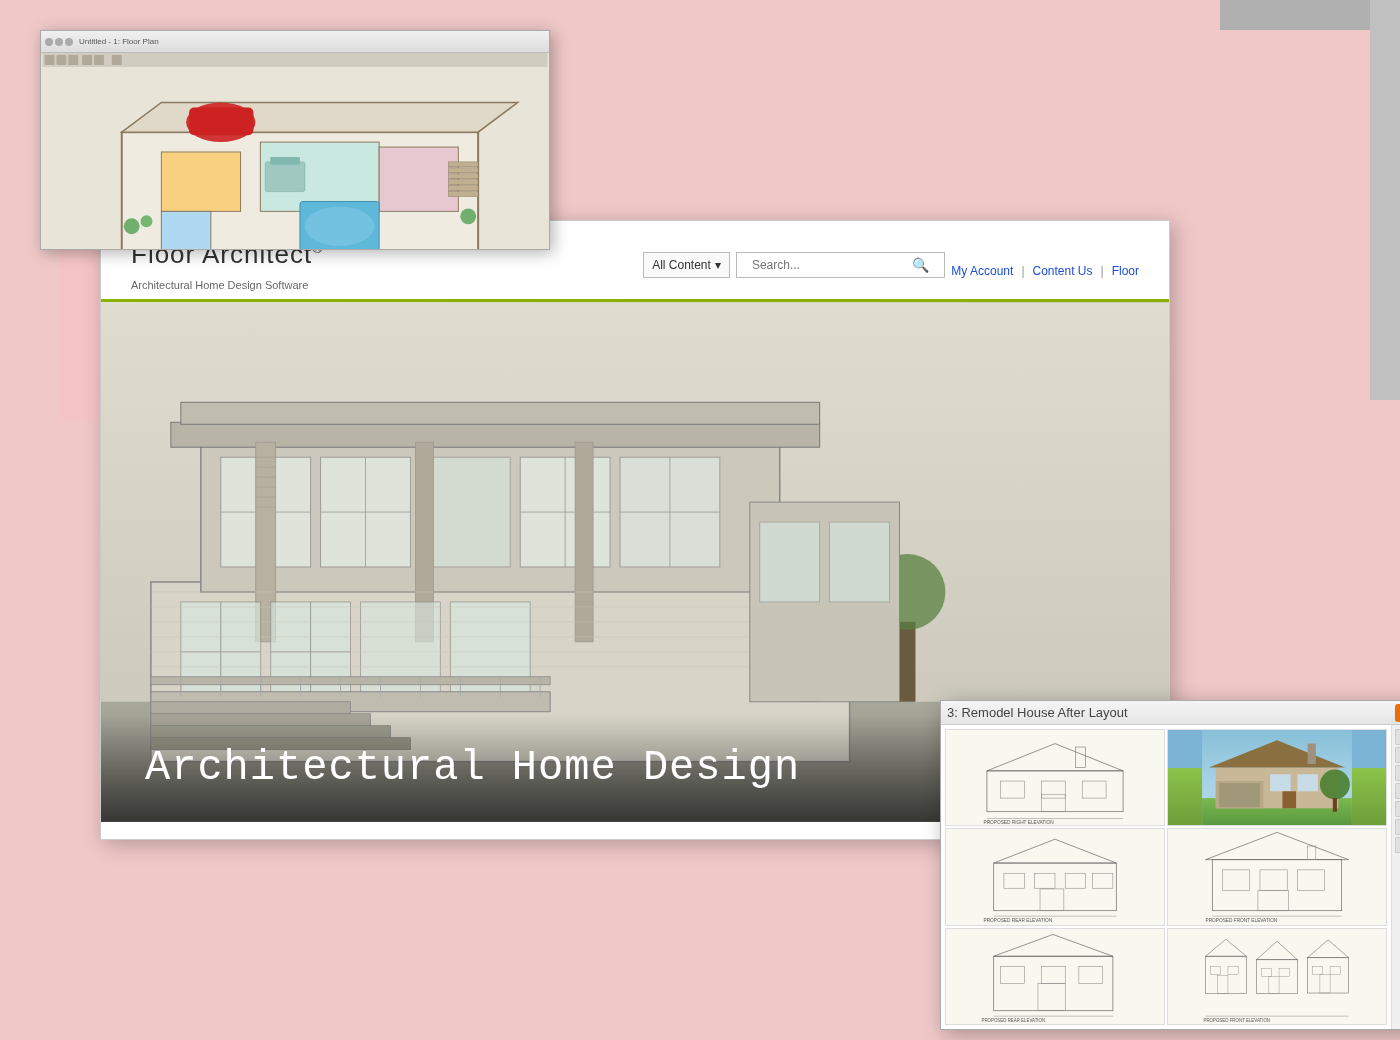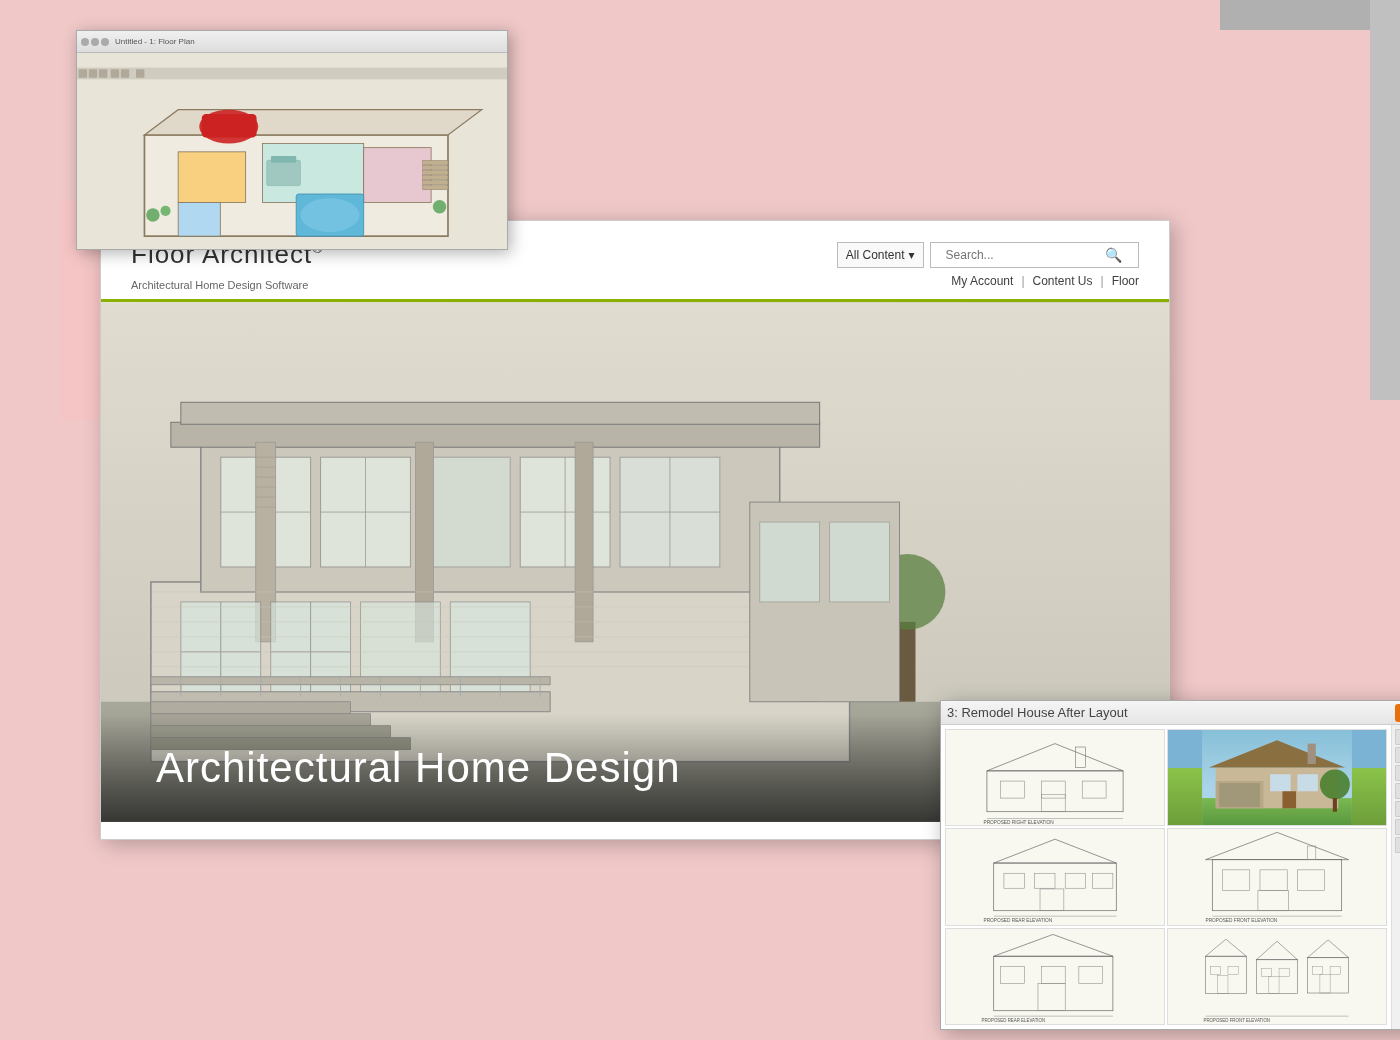--- a/index.html
+++ b/index.html
@@ -71,21 +71,21 @@
       font-size: 14px;
       vertical-align: super;
     }
     .logo-subtitle {
       font-size: 11px;
       color: #666;
       margin-top: 9px;
     }
     .header-right {
       display: flex;
-      flex-direction: column;
+      flex-direction: row;
       align-items: flex-end;
       gap: 6px;
     }
     .search-row {
       display: flex;
       align-items: center;
       gap: 6px;
     }
     .search-dropdown {
       border: 1px solid #bbb;
@@ -120,21 +120,21 @@
       color: #555;
     }
     .account-links {
       display: flex;
       align-items: center;
       gap: 0;
       font-size: 12px;
       color: #555;
     }
     .account-links a {
-      color: #404040;
+      color: #1d4ed8;
       text-decoration: none;
     }
     .account-links .sep {
       margin: 0 8px;
       color: #999;
     }
 
     
     .site-nav {
       display: flex;
@@ -169,43 +169,43 @@
       position: absolute;
       top: 0; left: 0;
       width: 100%;
       height: 100%;
     }
     .hero-text-overlay {
       position: absolute;
       bottom: 0;
       left: 0;
       right: 0;
-      padding: 30px 55px;
+      padding: 30px 44px;
       background: linear-gradient(transparent, rgba(0,0,0,0.6));
+      font-family: Liberation Mono, monospace;
     }
     .hero-title {
       font-size: 42px;
       color: #fff;
       font-weight: 300;
       letter-spacing: 1px;
     }
 
     
     .floor-plan-window {
       position: absolute;
       top: 30px;
       left: 40px;
-      width: 432px;
+      width: 510px;
       height: 220px;
       background: #000000;
       box-shadow: 3px 3px 15px rgba(0,0,0,0.3);
       z-index: 20;
       border: 1px solid #aaa;
       overflow: hidden;
-      margin-left: 36px;
     }
     .floor-plan-toolbar {
       height: 22px;
       background: linear-gradient(#f0f0f0, #ddd);
       border-bottom: 1px solid #bbb;
       display: flex;
       align-items: center;
       padding: 0 4px;
       gap: 2px;
     }

